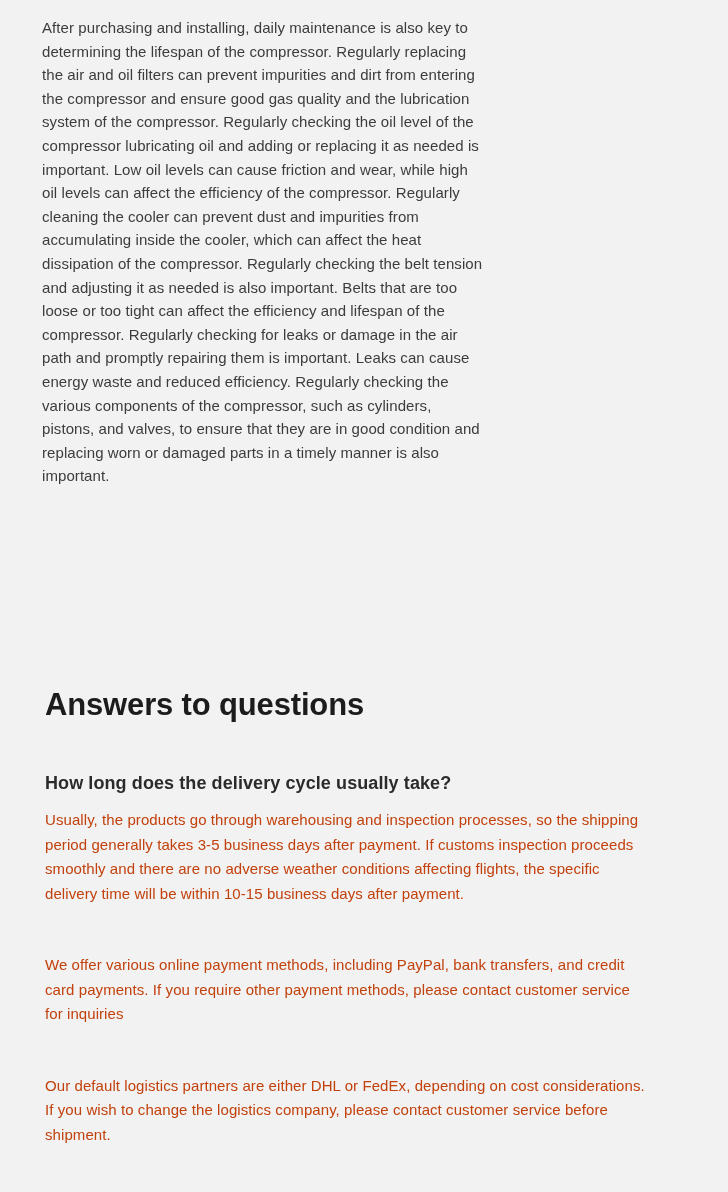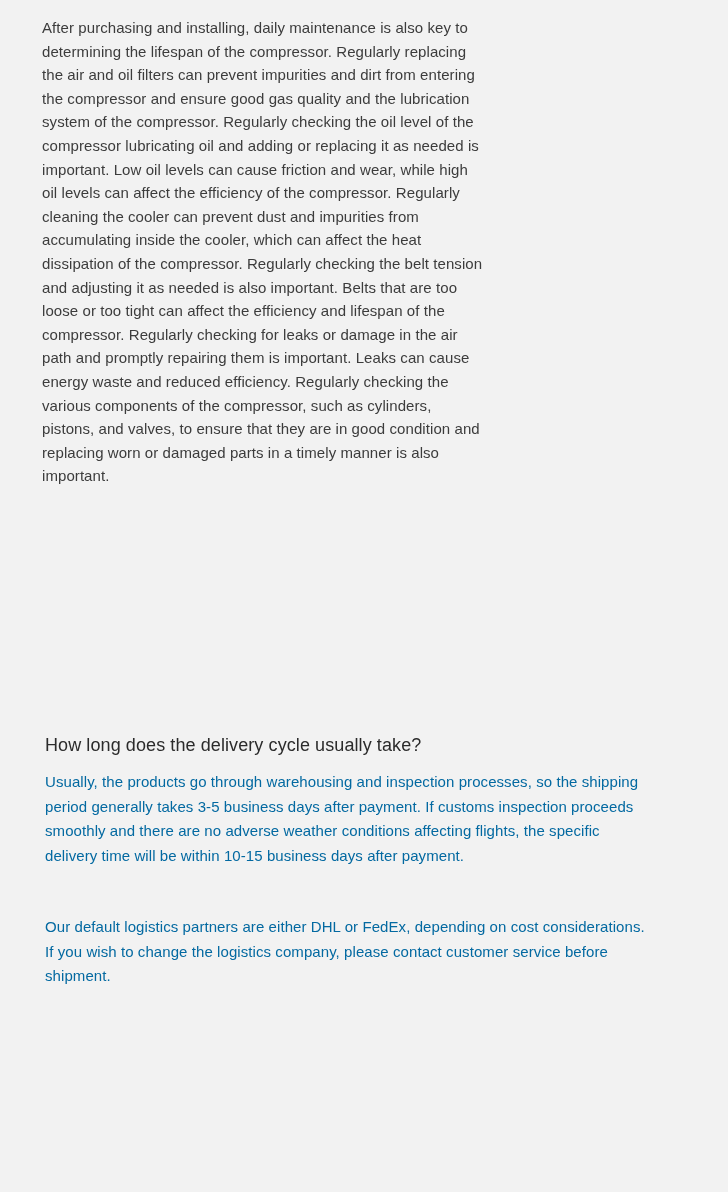--- a/index.html
+++ b/index.html
@@ -62,52 +62,54 @@
     padding: 0;
     list-style: none;
   }
   .faq-item {
     margin-top: 47px;
   }
   .faq-question {
     margin: 0 0 13px 0;
     font-size: 18px;
     line-height: 24px;
-    font-weight: normal;
+    font-weight: bold;
     color: #2b2b2b;
     letter-spacing: 0.005em;
   }
   .faq-answer {
     margin: 0;
     width: 601px;
     font-size: 15px;
     line-height: 24.5px;
-    color: #0369a1;
+    color: #c2410c;
     letter-spacing: 0.005em;
   }
 </style>
 </head>
 <body>
 
 <div class="page">
 
   <section class="description-section">
     <p class="description-paragraph">After purchasing and installing, daily maintenance is also key to determining the lifespan of the compressor. Regularly replacing the air and oil filters can prevent impurities and dirt from entering the compressor and ensure good gas quality and the lubrication system of the compressor. Regularly checking the oil level of the compressor lubricating oil and adding or replacing it as needed is important. Low oil levels can cause friction and wear, while high oil levels can affect the efficiency of the compressor. Regularly cleaning the cooler can prevent dust and impurities from accumulating inside the cooler, which can affect the heat dissipation of the compressor. Regularly checking the belt tension and adjusting it as needed is also important. Belts that are too loose or too tight can affect the efficiency and lifespan of the compressor. Regularly checking for leaks or damage in the air path and promptly repairing them is important. Leaks can cause energy waste and reduced efficiency. Regularly checking the various components of the compressor, such as cylinders, pistons, and valves, to ensure that they are in good condition and replacing worn or damaged parts in a timely manner is also important.</p>
   </section>
 
   <section class="faq-section">
+    <h2 class="faq-title">Answers to questions</h2>
 
     <ul class="faq-list">
 
       <li class="faq-item">
         <h3 class="faq-question">How long does the delivery cycle usually take?</h3>
         <p class="faq-answer">Usually, the products go through warehousing and inspection processes, so the shipping period generally takes 3-5 business days after payment. If customs inspection proceeds smoothly and there are no adverse weather conditions affecting flights, the specific delivery time will be within 10-15 business days after payment.</p>
       </li>
 
       <li class="faq-item">
+        <p class="faq-answer">We offer various online payment methods, including PayPal, bank transfers, and credit card payments. If you require other payment methods, please contact customer service for inquiries</p>
       </li>
 
       <li class="faq-item">
         <p class="faq-answer">Our default logistics partners are either DHL or FedEx, depending on cost considerations. If you wish to change the logistics company, please contact customer service before shipment.</p>
       </li>
 
     </ul>
   </section>
 
 </div>

